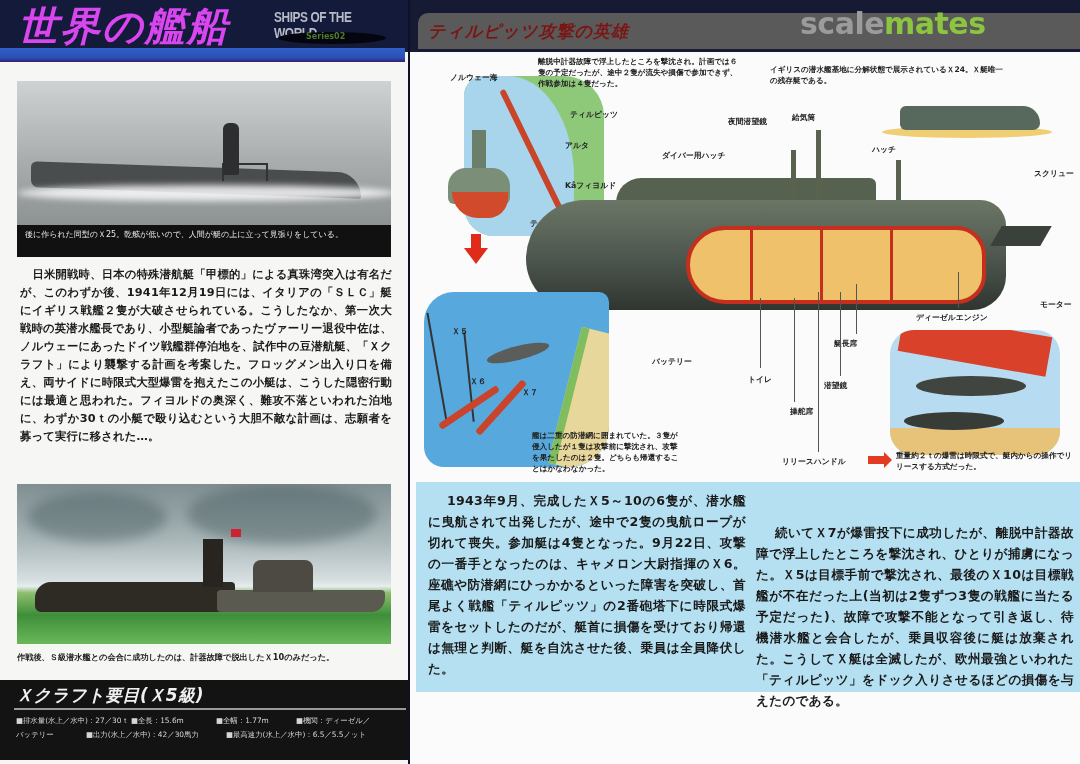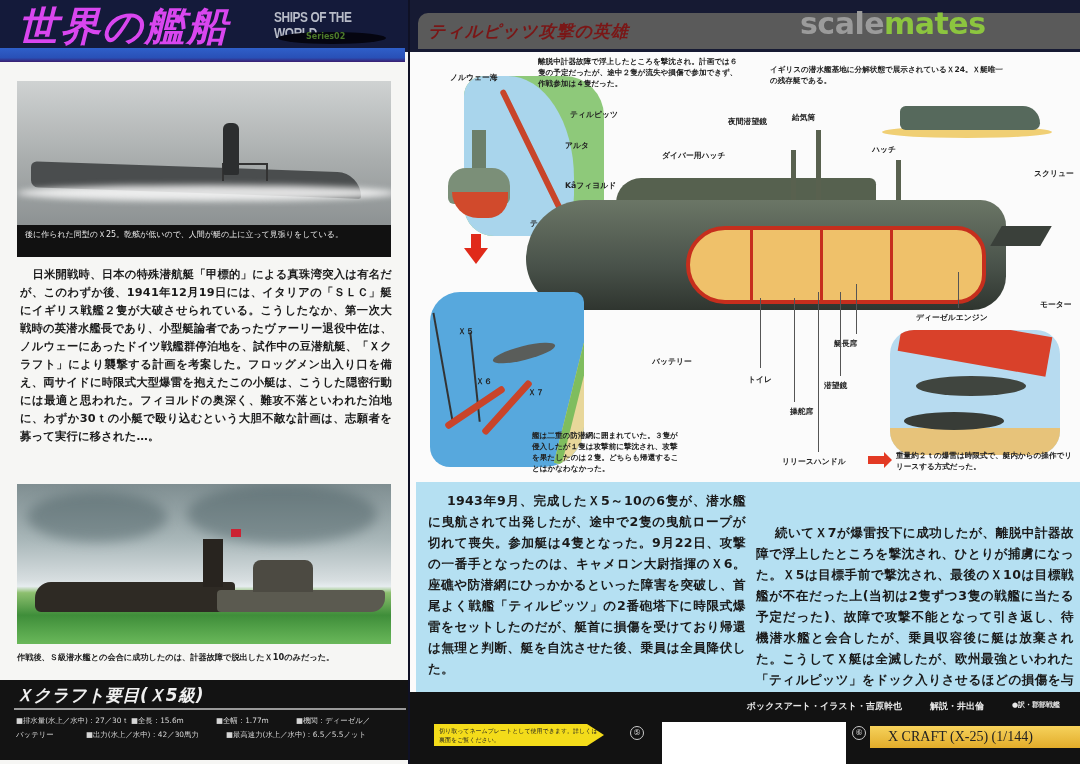--- a/index.html
+++ b/index.html
@@ -61,21 +61,21 @@
   .map1 .water { position: absolute; left: 0; top: 0; width: 110px; height: 170px; background: #a9d5ec; border-radius: 0 60% 30% 0; }
   .map1 .route { position: absolute; left: 35px; top: 14px; width: 6px; height: 150px; background: #c8452a; border-radius: 3px; transform: rotate(-26deg); transform-origin: top; }
   .mini-sub { position: absolute; left: 28px; top: 78px; width: 74px; height: 94px; }
   .mini-sub .body { position: absolute; left: 10px; top: 38px; width: 62px; height: 36px; background: #7b8f78; border-radius: 18px 18px 6px 6px; }
   .mini-sub .bottom { position: absolute; left: 14px; top: 62px; width: 56px; height: 26px; background: #d14a2c; border-radius: 0 0 20px 26px; }
   .mini-sub .tower { position: absolute; left: 34px; top: 0; width: 14px; height: 44px; background: #6c7f6a; }
 
   .down-arrow { position: absolute; left: 54px; top: 196px; width: 0; height: 0; border-left: 12px solid transparent; border-right: 12px solid transparent; border-top: 16px solid #e02a1a; }
   .down-arrow::before { content: ""; position: absolute; left: -5px; top: -30px; width: 10px; height: 14px; background: #e02a1a; }
 
-  .map2 { position: absolute; left: 20px; top: 240px; width: 154px; height: 175px; background: #57a8dd; border-radius: 30px 10px 40px 20px; overflow: hidden; }
+  .map2 { position: absolute; left: 14px; top: 240px; width: 185px; height: 175px; background: #57a8dd; border-radius: 30px 10px 40px 20px; overflow: hidden; }
   .map2 .land { position: absolute; left: 140px; top: 40px; width: 60px; height: 140px; background: #e8d79a; border-left: 8px solid #7fbd5e; transform: rotate(14deg); }
   .map2 .ship { position: absolute; left: 62px; top: 54px; width: 64px; height: 14px; background: #5a5d5a; border-radius: 50%; transform: rotate(-14deg); }
   .map2 .net { position: absolute; border-left: 2px solid #333; }
   .map2 .arrow { position: absolute; width: 70px; height: 7px; background: #c9442a; border-radius: 3px; }
   .map2 .lbl { position: absolute; font-size: 8px; font-weight: bold; color: #222; }
 
   .big-sub { position: absolute; left: 116px; top: 108px; width: 520px; height: 170px; }
   .big-sub .hull { position: absolute; left: 0; top: 40px; width: 480px; height: 110px; background: linear-gradient(#6b7666, #49524a 60%, #2f352f); border-radius: 70px 30px 40px 60px; }
   .big-sub .top-tank { position: absolute; left: 90px; top: 18px; width: 260px; height: 44px; background: #56614f; border-radius: 40px 10px 6px 30px; }
   .big-sub .cut { position: absolute; left: 160px; top: 66px; width: 300px; height: 78px; background: #efc16a; border: 4px solid #c62e1d; border-radius: 40px 30px 30px 40px; }
@@ -252,25 +252,13 @@
     </div>
     <div class="red-arrow"></div>
     <div class="note" style="left:486px;top:398px;width:180px;">重量約２ｔの爆雷は時限式で、艇内からの操作でリリースする方式だった。</div>
   </div>
 
   <div class="body-text">
     <p class="body-col c1">1943年9月、完成したＸ5～10の6隻が、潜水艦に曳航されて出発したが、途中で2隻の曳航ロープが切れて喪失。参加艇は4隻となった。9月22日、攻撃の一番手となったのは、キャメロン大尉指揮のＸ6。座礁や防潜網にひっかかるといった障害を突破し、首尾よく戦艦「ティルピッツ」の2番砲塔下に時限式爆雷をセットしたのだが、艇首に損傷を受けており帰還は無理と判断、艇を自沈させた後、乗員は全員降伏した。</p>
     <p class="body-col c2">続いてＸ7が爆雷投下に成功したが、離脱中計器故障で浮上したところを撃沈され、ひとりが捕虜になった。Ｘ5は目標手前で撃沈され、最後のＸ10は目標戦艦が不在だった上(当初は2隻ずつ3隻の戦艦に当たる予定だった)、故障で攻撃不能となって引き返し、待機潜水艦と会合したが、乗員収容後に艇は放棄された。こうしてＸ艇は全滅したが、欧州最強といわれた「ティルピッツ」をドック入りさせるほどの損傷を与えたのである。</p>
   </div>
 
-  <div class="footer">
-    <div class="credits">
-      <span>ボックスアート・イラスト・吉原幹也</span>
-      <span>解説・井出倫</span>
-      <span class="small">●訳・郡部戦艦</span>
-    </div>
-    <div class="tag">切り取ってネームプレートとして使用できます。詳しくは裏面をご覧ください。</div>
-    <div class="circ" style="left:220px;">⑤</div>
-    <div class="nameplate-blank" style="left:252px;width:184px;"></div>
-    <div class="circ" style="left:442px;">⑥</div>
-    <div class="nameplate">X CRAFT (X-25) (1/144)</div>
-  </div>
 </div>
 
 </body></html>

